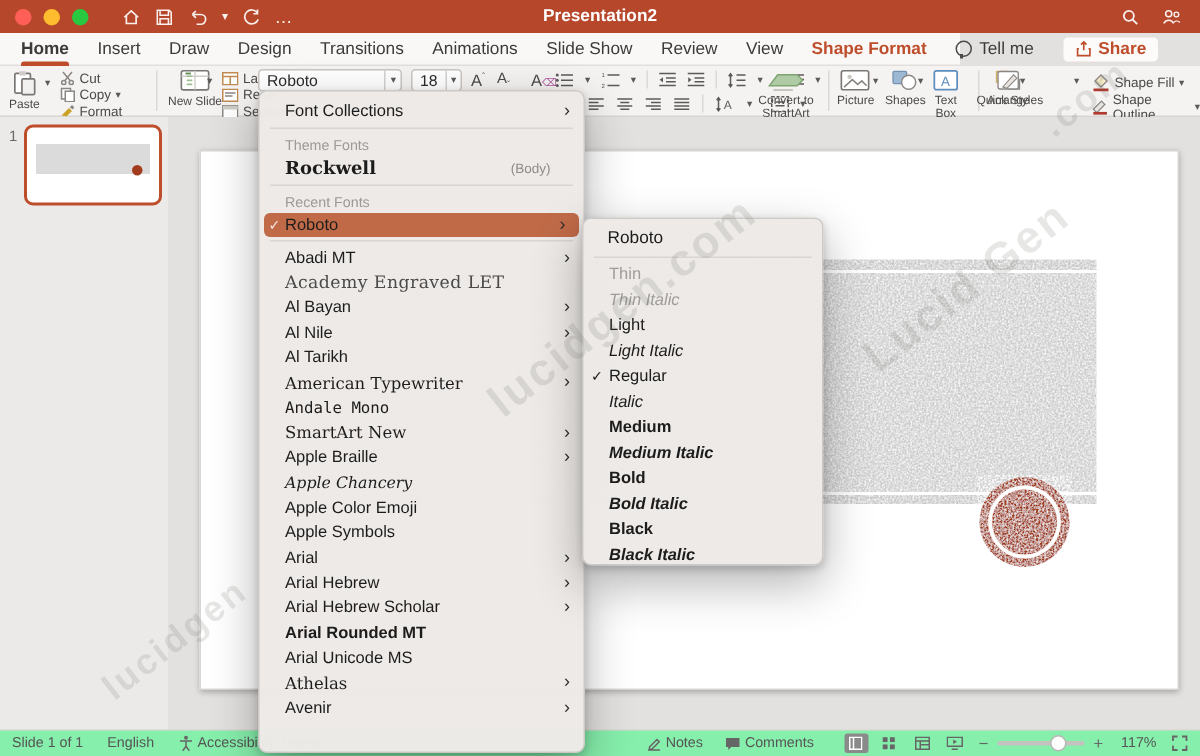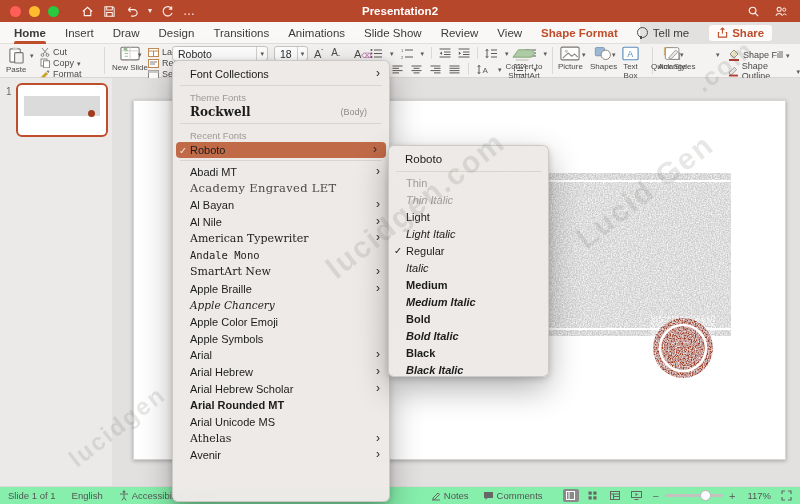--- a/index.html
+++ b/index.html
@@ -538,20 +538,23 @@
     </div>
     <div class="mi">
       <span>Al Bayan</span>
       <span class="arrow">›</span>
     </div>
     <div class="mi">
       <span>Al Nile</span>
       <span class="arrow">›</span>
     </div>
     <div class="mi">
+      <span>Al Tarikh</span>
+    </div>
+    <div class="mi">
       <span class="fs-typewriter">American Typewriter</span>
       <span class="arrow">›</span>
     </div>
     <div class="mi">
       <span class="fs-mono">Andale Mono</span>
     </div>
     <div class="mi">
       <span class="fs-serif">SmartArt New</span>
       <span class="arrow">›</span>
     </div>

